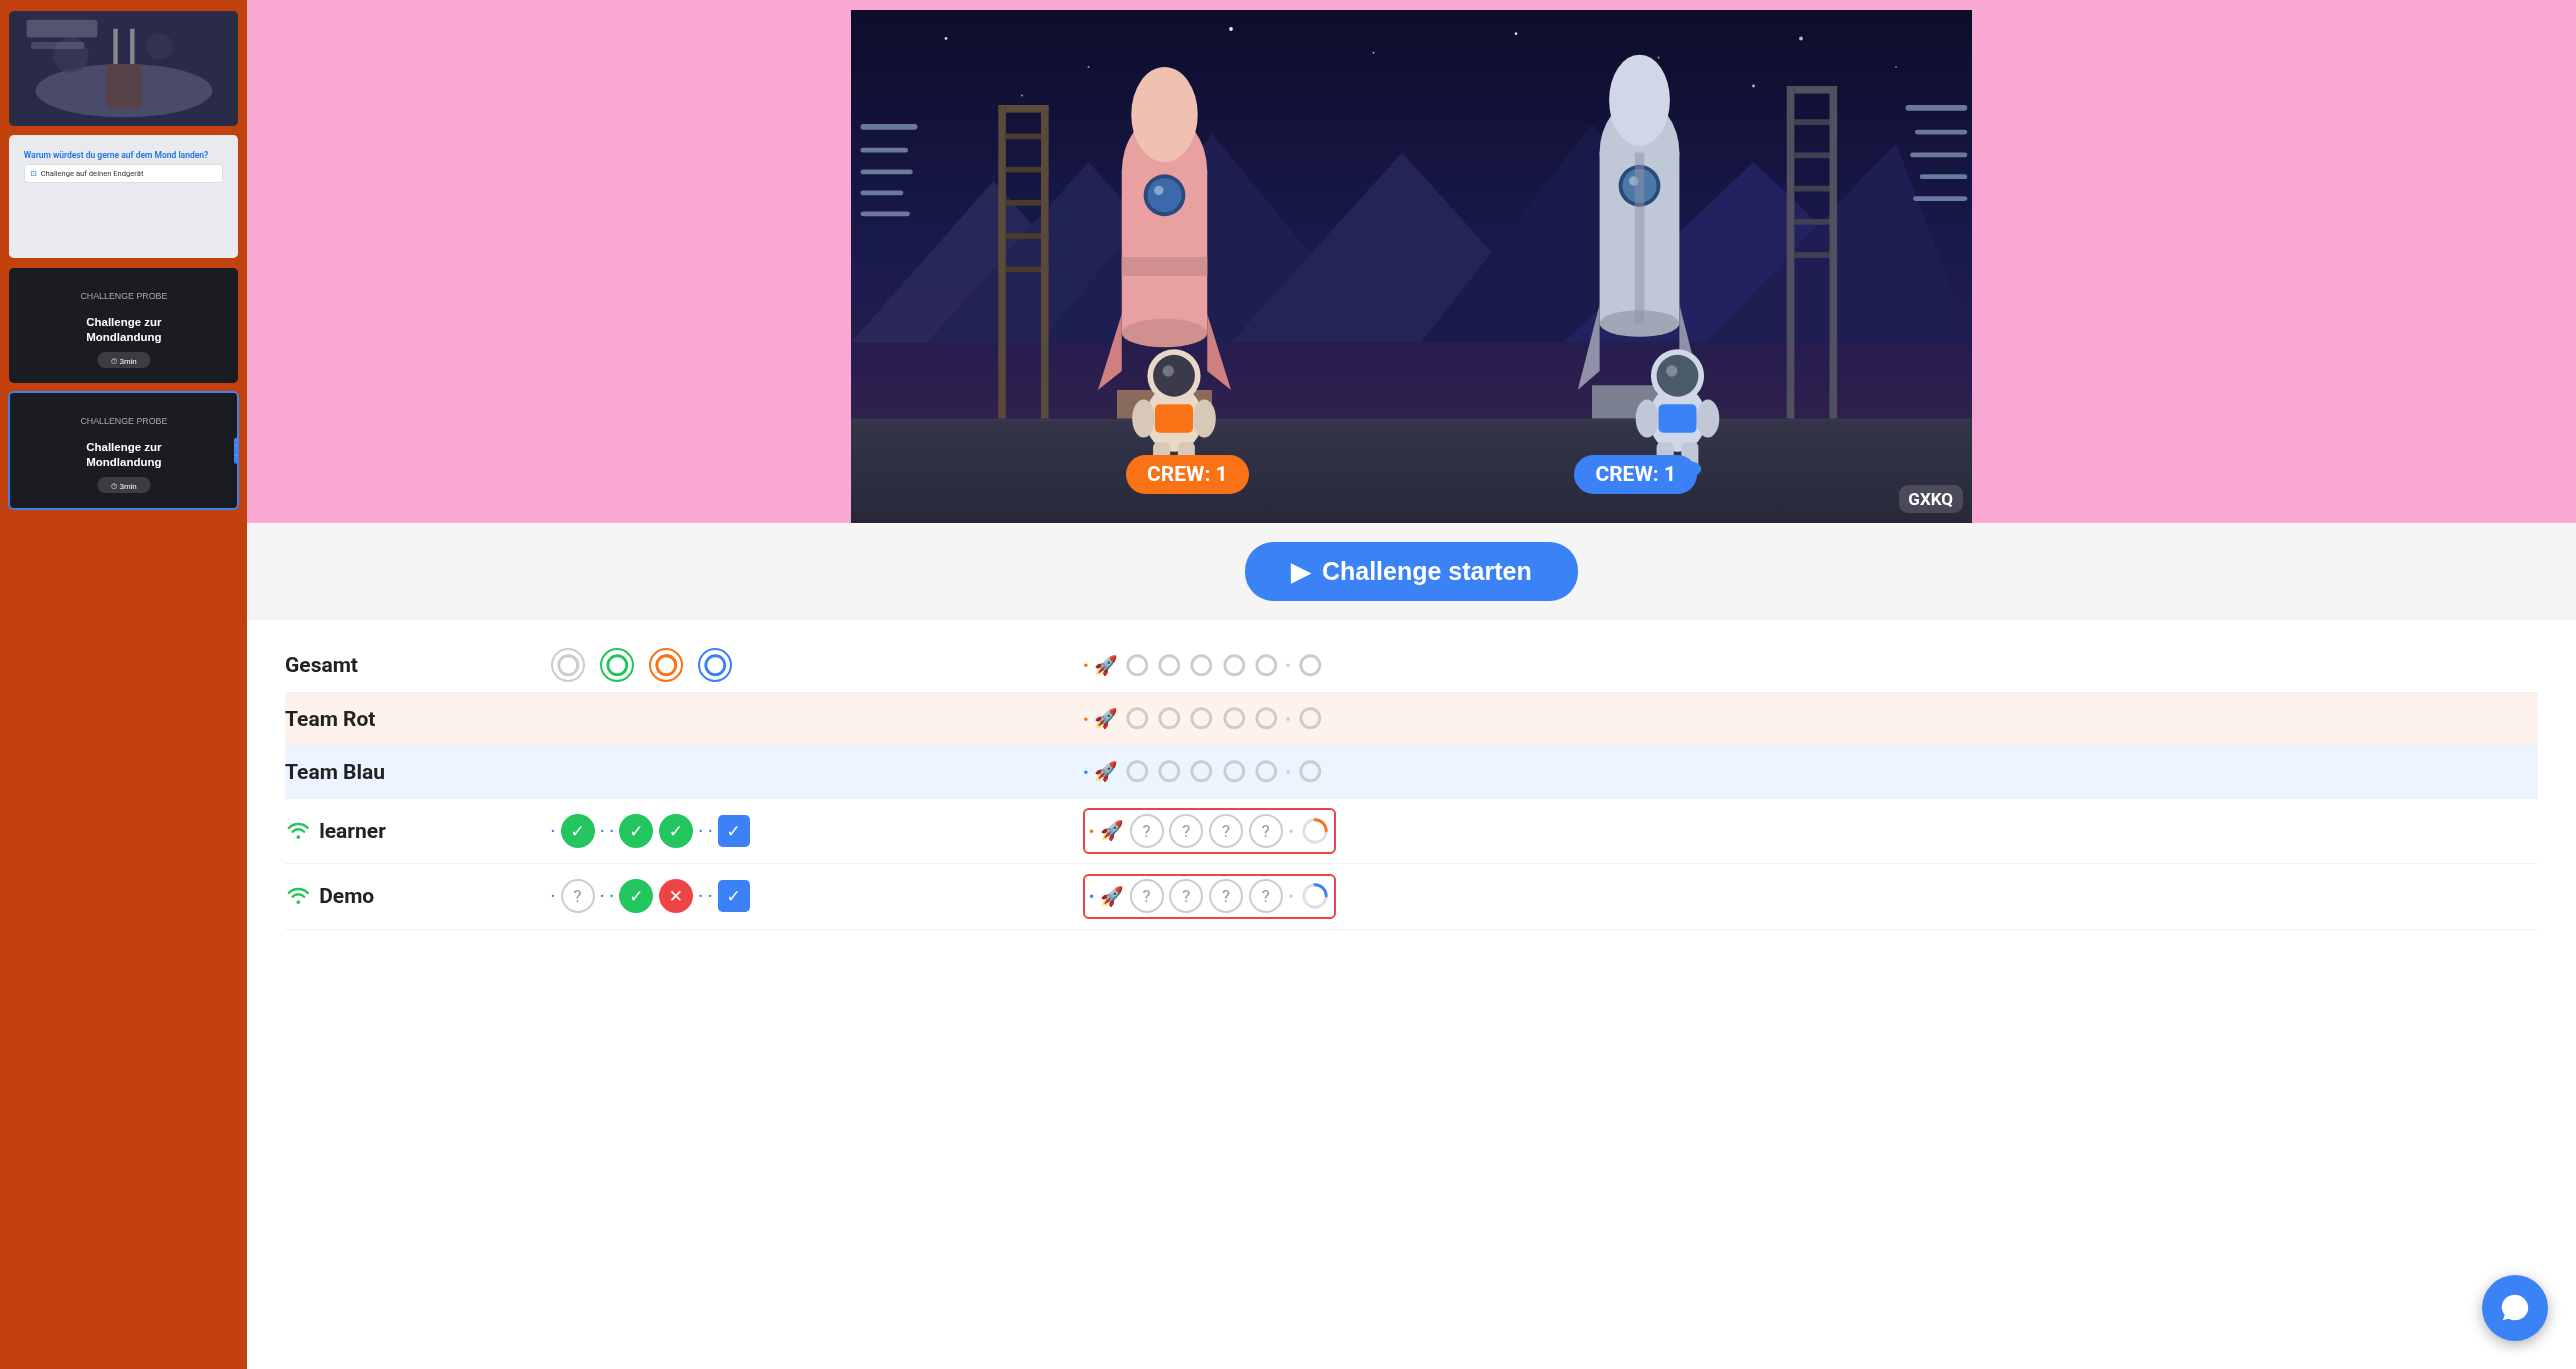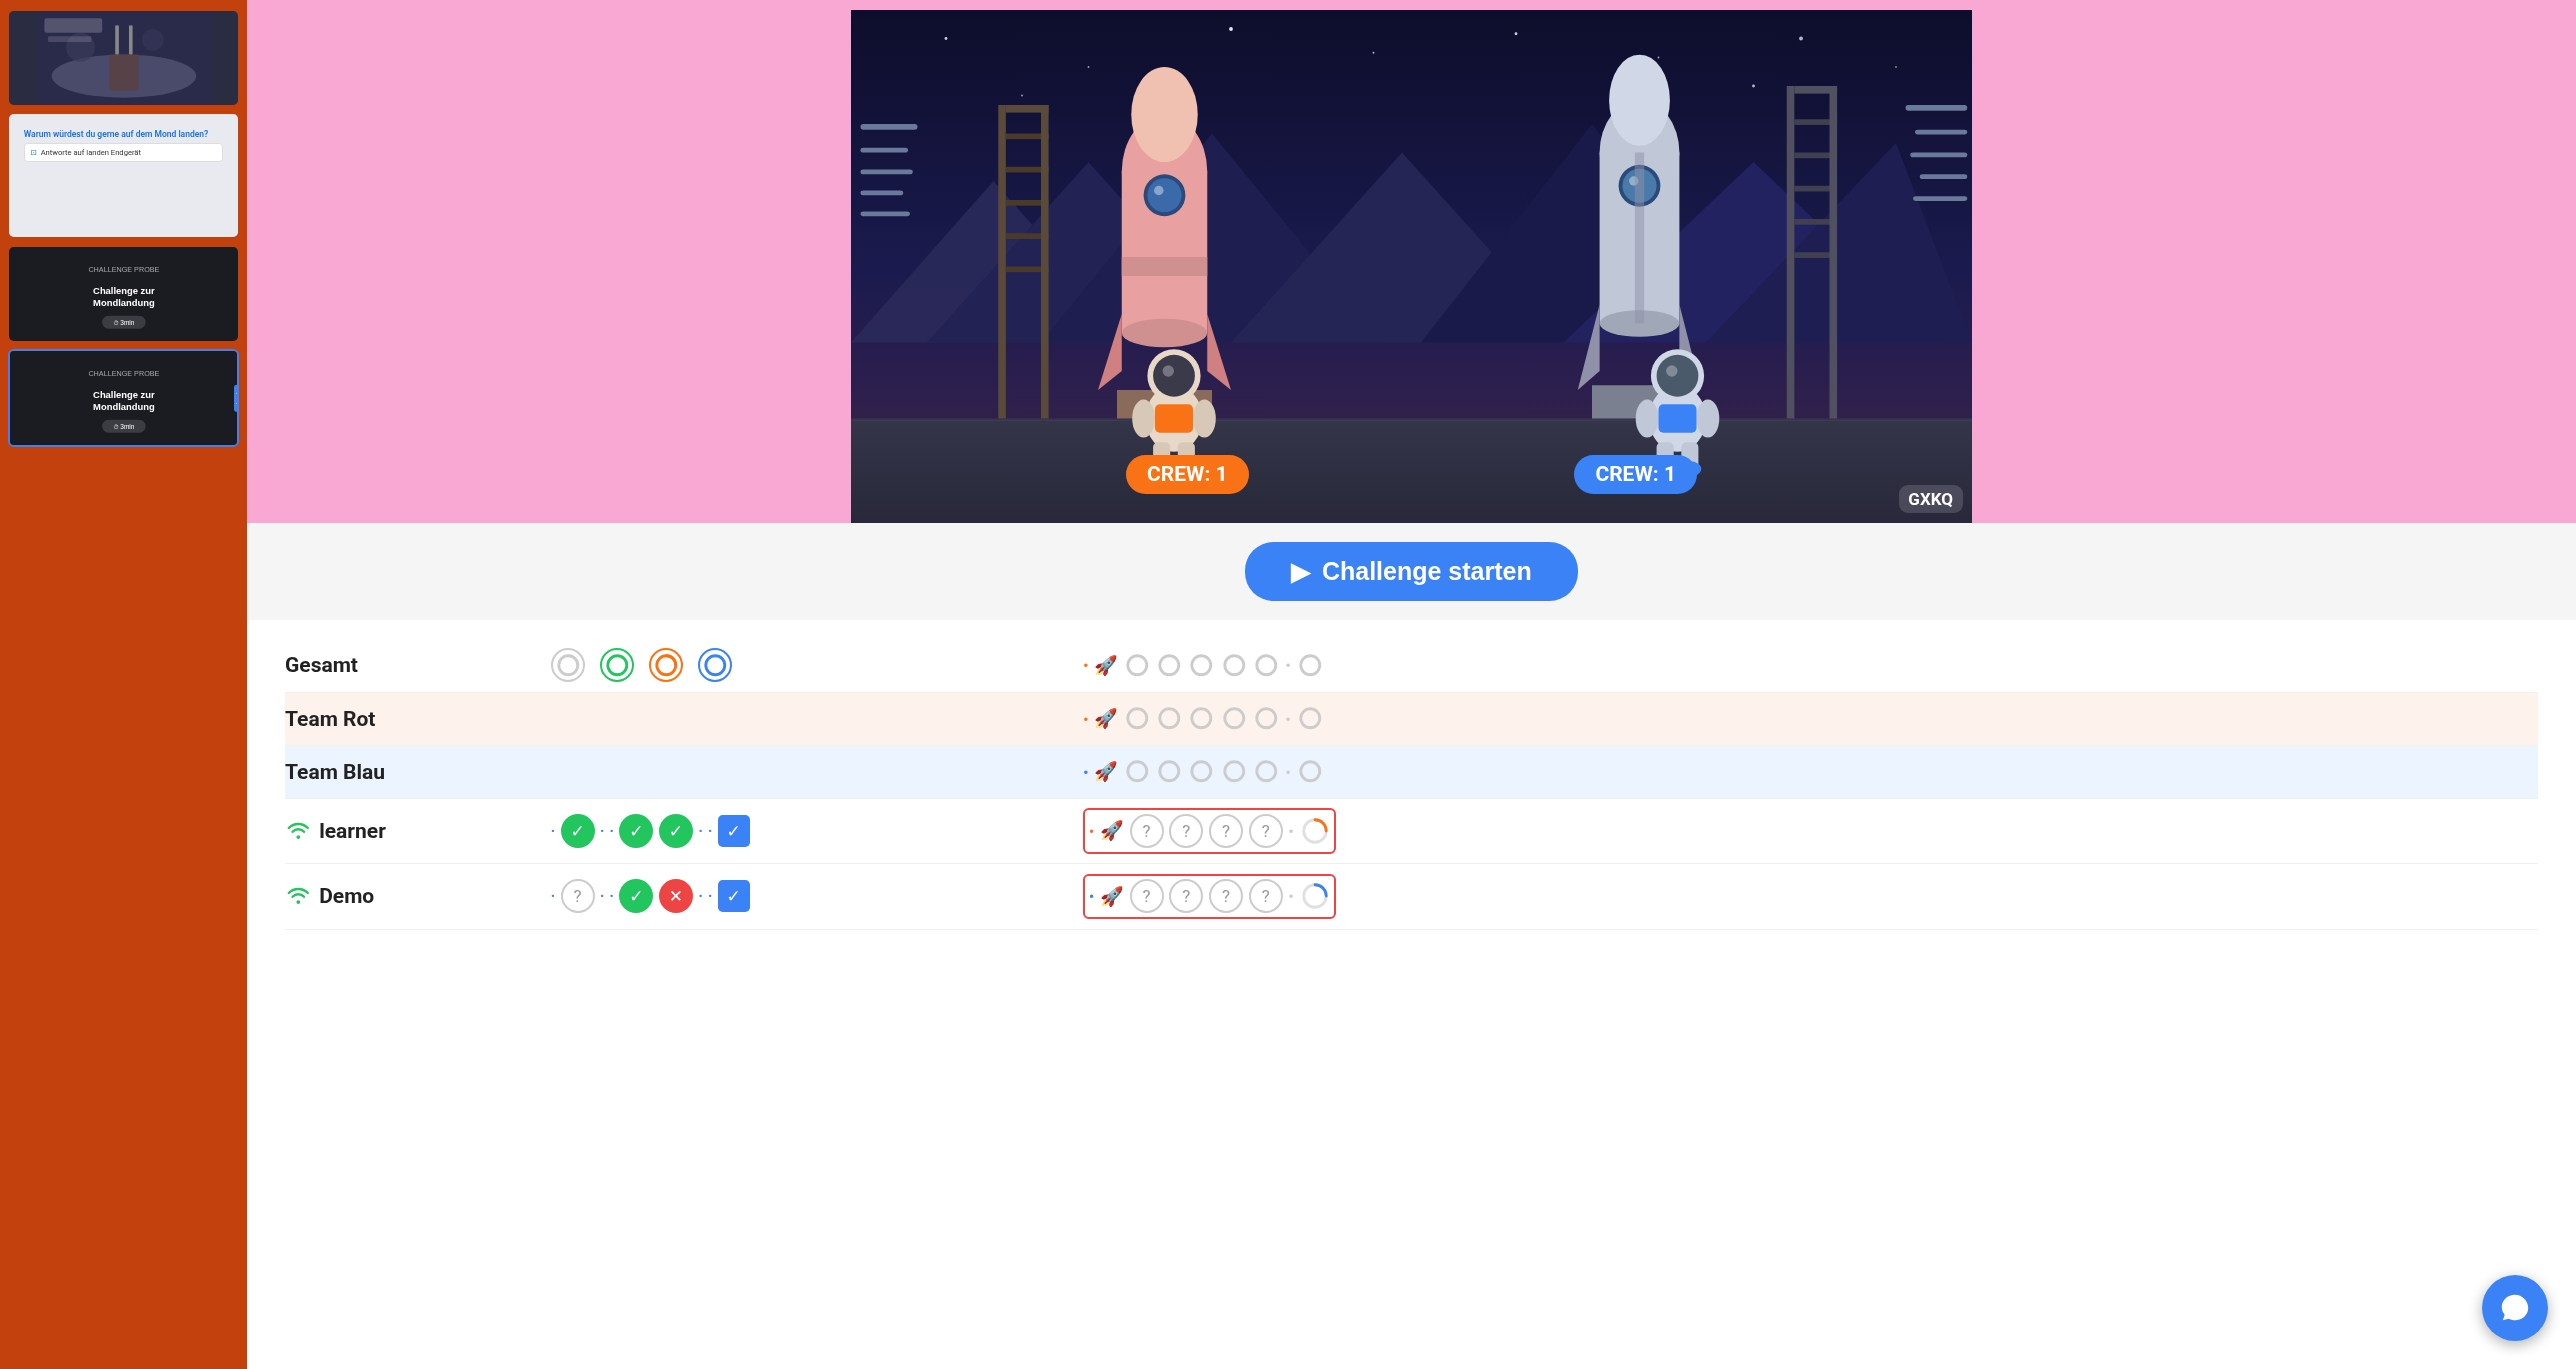--- a/index.html
+++ b/index.html
@@ -36,21 +36,21 @@
       cursor: pointer;
       border: 1.9px solid transparent;
       position: relative;
     }
     .slide-thumb.active {
       border: 2.8px solid #3b82f6;
     }
 
     .thumb-inner {
       width: 100%;
-      height: 94px;
+      height: 115px;
       background: #1a1c22;
       display: flex;
       align-items: center;
       justify-content: center;
       position: relative;
     }
 
     .thumb-moon {
       background: #2a2d42;
     }
@@ -383,21 +383,21 @@
         </svg>
       </div>
     </div>
 
     <div class="slide-thumb">
       <div class="thumb-inner thumb-question" style="height:123px; background:#e8eaf0; align-items:flex-start; padding:7.6px;">
         <div class="thumb-q-content" style="width:100%;">
           <div class="thumb-q-title">Warum würdest du gerne auf dem Mond landen?</div>
           <div class="thumb-q-box">
             <span style="font-size:7.6px; color:#1a73e8;">⊡</span>
-            <span>Antworte auf landen Endgerät</span>
+            <span>Challenge auf deinen Endgerät</span>
           </div>
         </div>
       </div>
     </div>
 
     <div class="slide-thumb">
       <div class="thumb-inner thumb-challenge-dark">
         <svg width="100%" height="100%" viewBox="0 0 240 130" xmlns="http://www.w3.org/2000/svg">
           <rect width="240" height="130" fill="#1a1c22"></rect>
           <text x="120" y="35" fill="#aaa" font-size="10" text-anchor="middle" font-family="sans-serif">CHALLENGE PROBE</text>

